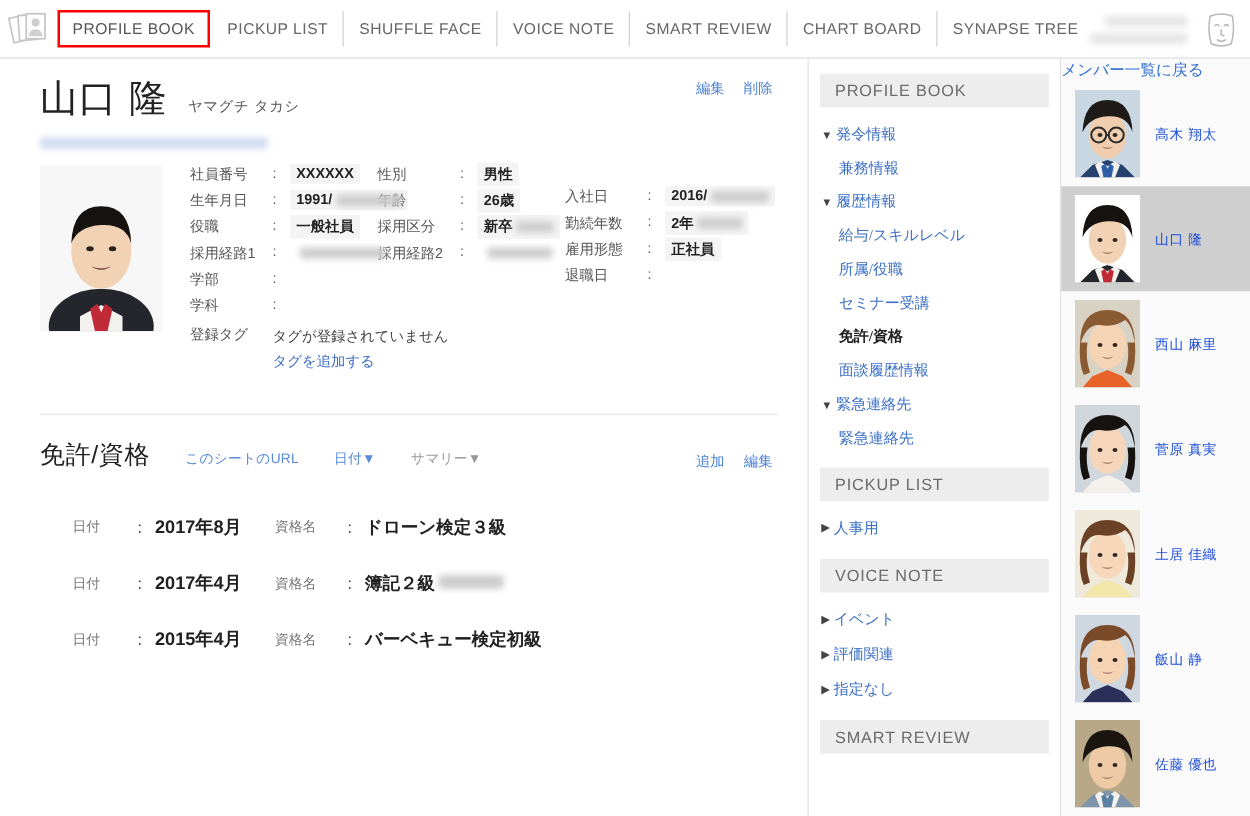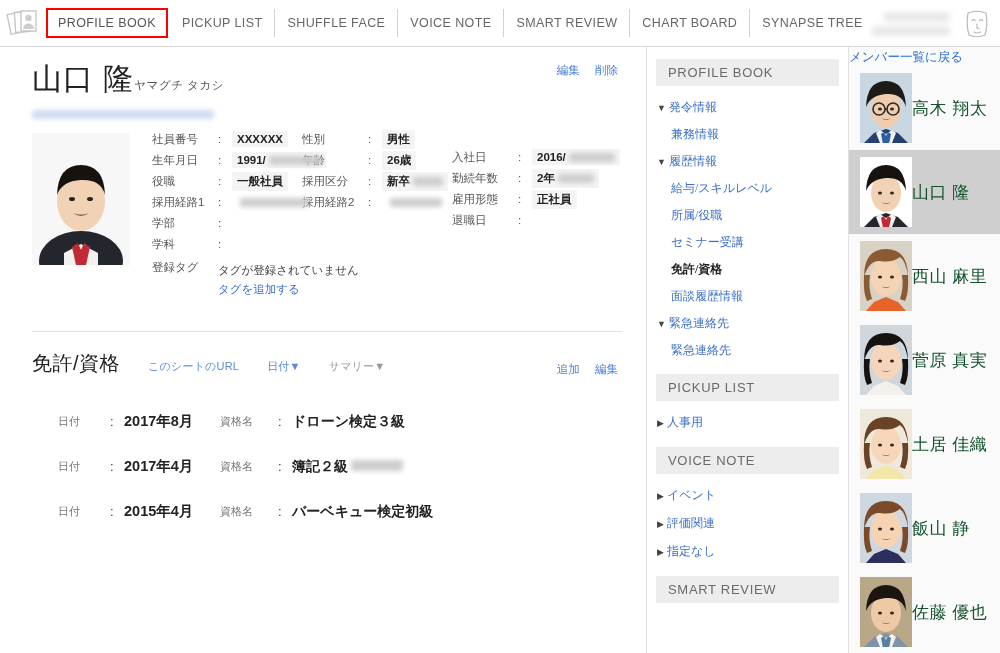--- a/index.html
+++ b/index.html
@@ -47,21 +47,21 @@
   
   .main-col { position: absolute; left: 0; top: 47px; width: 646px; height: 606px; background: #fff; }
   .mid-col  { position: absolute; left: 646px; top: 47px; width: 203px; height: 606px;
               background: #fff; border-left: 1px solid #e0e0e0; border-right: 1px solid #e0e0e0; }
   .right-col{ position: absolute; left: 849px; top: 47px; width: 151px; height: 606px; background: #fafafa; }
 
   
   .prof-head { position: relative; padding: 12px 24px 0 32px; }
   .name-row { display: flex; align-items: baseline; }
   .pname { font-size: 30px; color: #222; letter-spacing: 1px; font-weight: 400; }
-  .furigana { font-size: 11.5px; color: #555; margin-left: 0; letter-spacing: .5px; }
+  .furigana { font-size: 11.5px; color: #555; margin-left: 16px; letter-spacing: .5px; }
   .editdel { position: absolute; right: 28px; top: 16px; font-size: 11.5px; color: #4a7fd4; }
   .editdel span { margin-left: 12px; }
   .subtitle-blur { margin-top: 10px; width: 182px; height: 9px;
       background: #cfdcf2; filter: blur(2.6px); border-radius: 2px; }
 
   
   .info-wrap { display: flex; padding: 10px 24px 0 32px; }
   .photo-box { width: 98px; height: 132px; flex: 0 0 auto; overflow: hidden;
                background: #f2f2f2; border: 0; margin-top: 4px; }
   .info-table { margin-left: 22px; flex: 1 1 auto; }
@@ -109,21 +109,21 @@
   .tree-l1.collapsed { padding-bottom: 6px; }
 
   
   .back-link { text-align: right; font-size: 12.5px; color: #2f6fd0; padding: 12px 10px 10px 0; }
   .member {
     display: flex; align-items: center; height: 84px; padding-left: 11px;
   }
   .member.selected { background: #cfcfcf; }
   .mphoto { width: 52px; height: 70px; flex: 0 0 auto; overflow: hidden; background: #ddd; }
   .mphoto svg { display: block; }
-  .mname { font-size: 17px; color: #14532d; letter-spacing: .5px; }
+  .mname { font-size: 11px; color: #1d4ed8; margin-left: 12px; letter-spacing: .5px; }
 </style>
 </head>
 <body>
 
 <div id="app">
 
   <div class="topnav">
     <div class="logo">
       <svg width="40" height="40" viewBox="0 0 40 40">
         <g stroke="#c6c6c6" stroke-width="1.4" fill="#fff">

